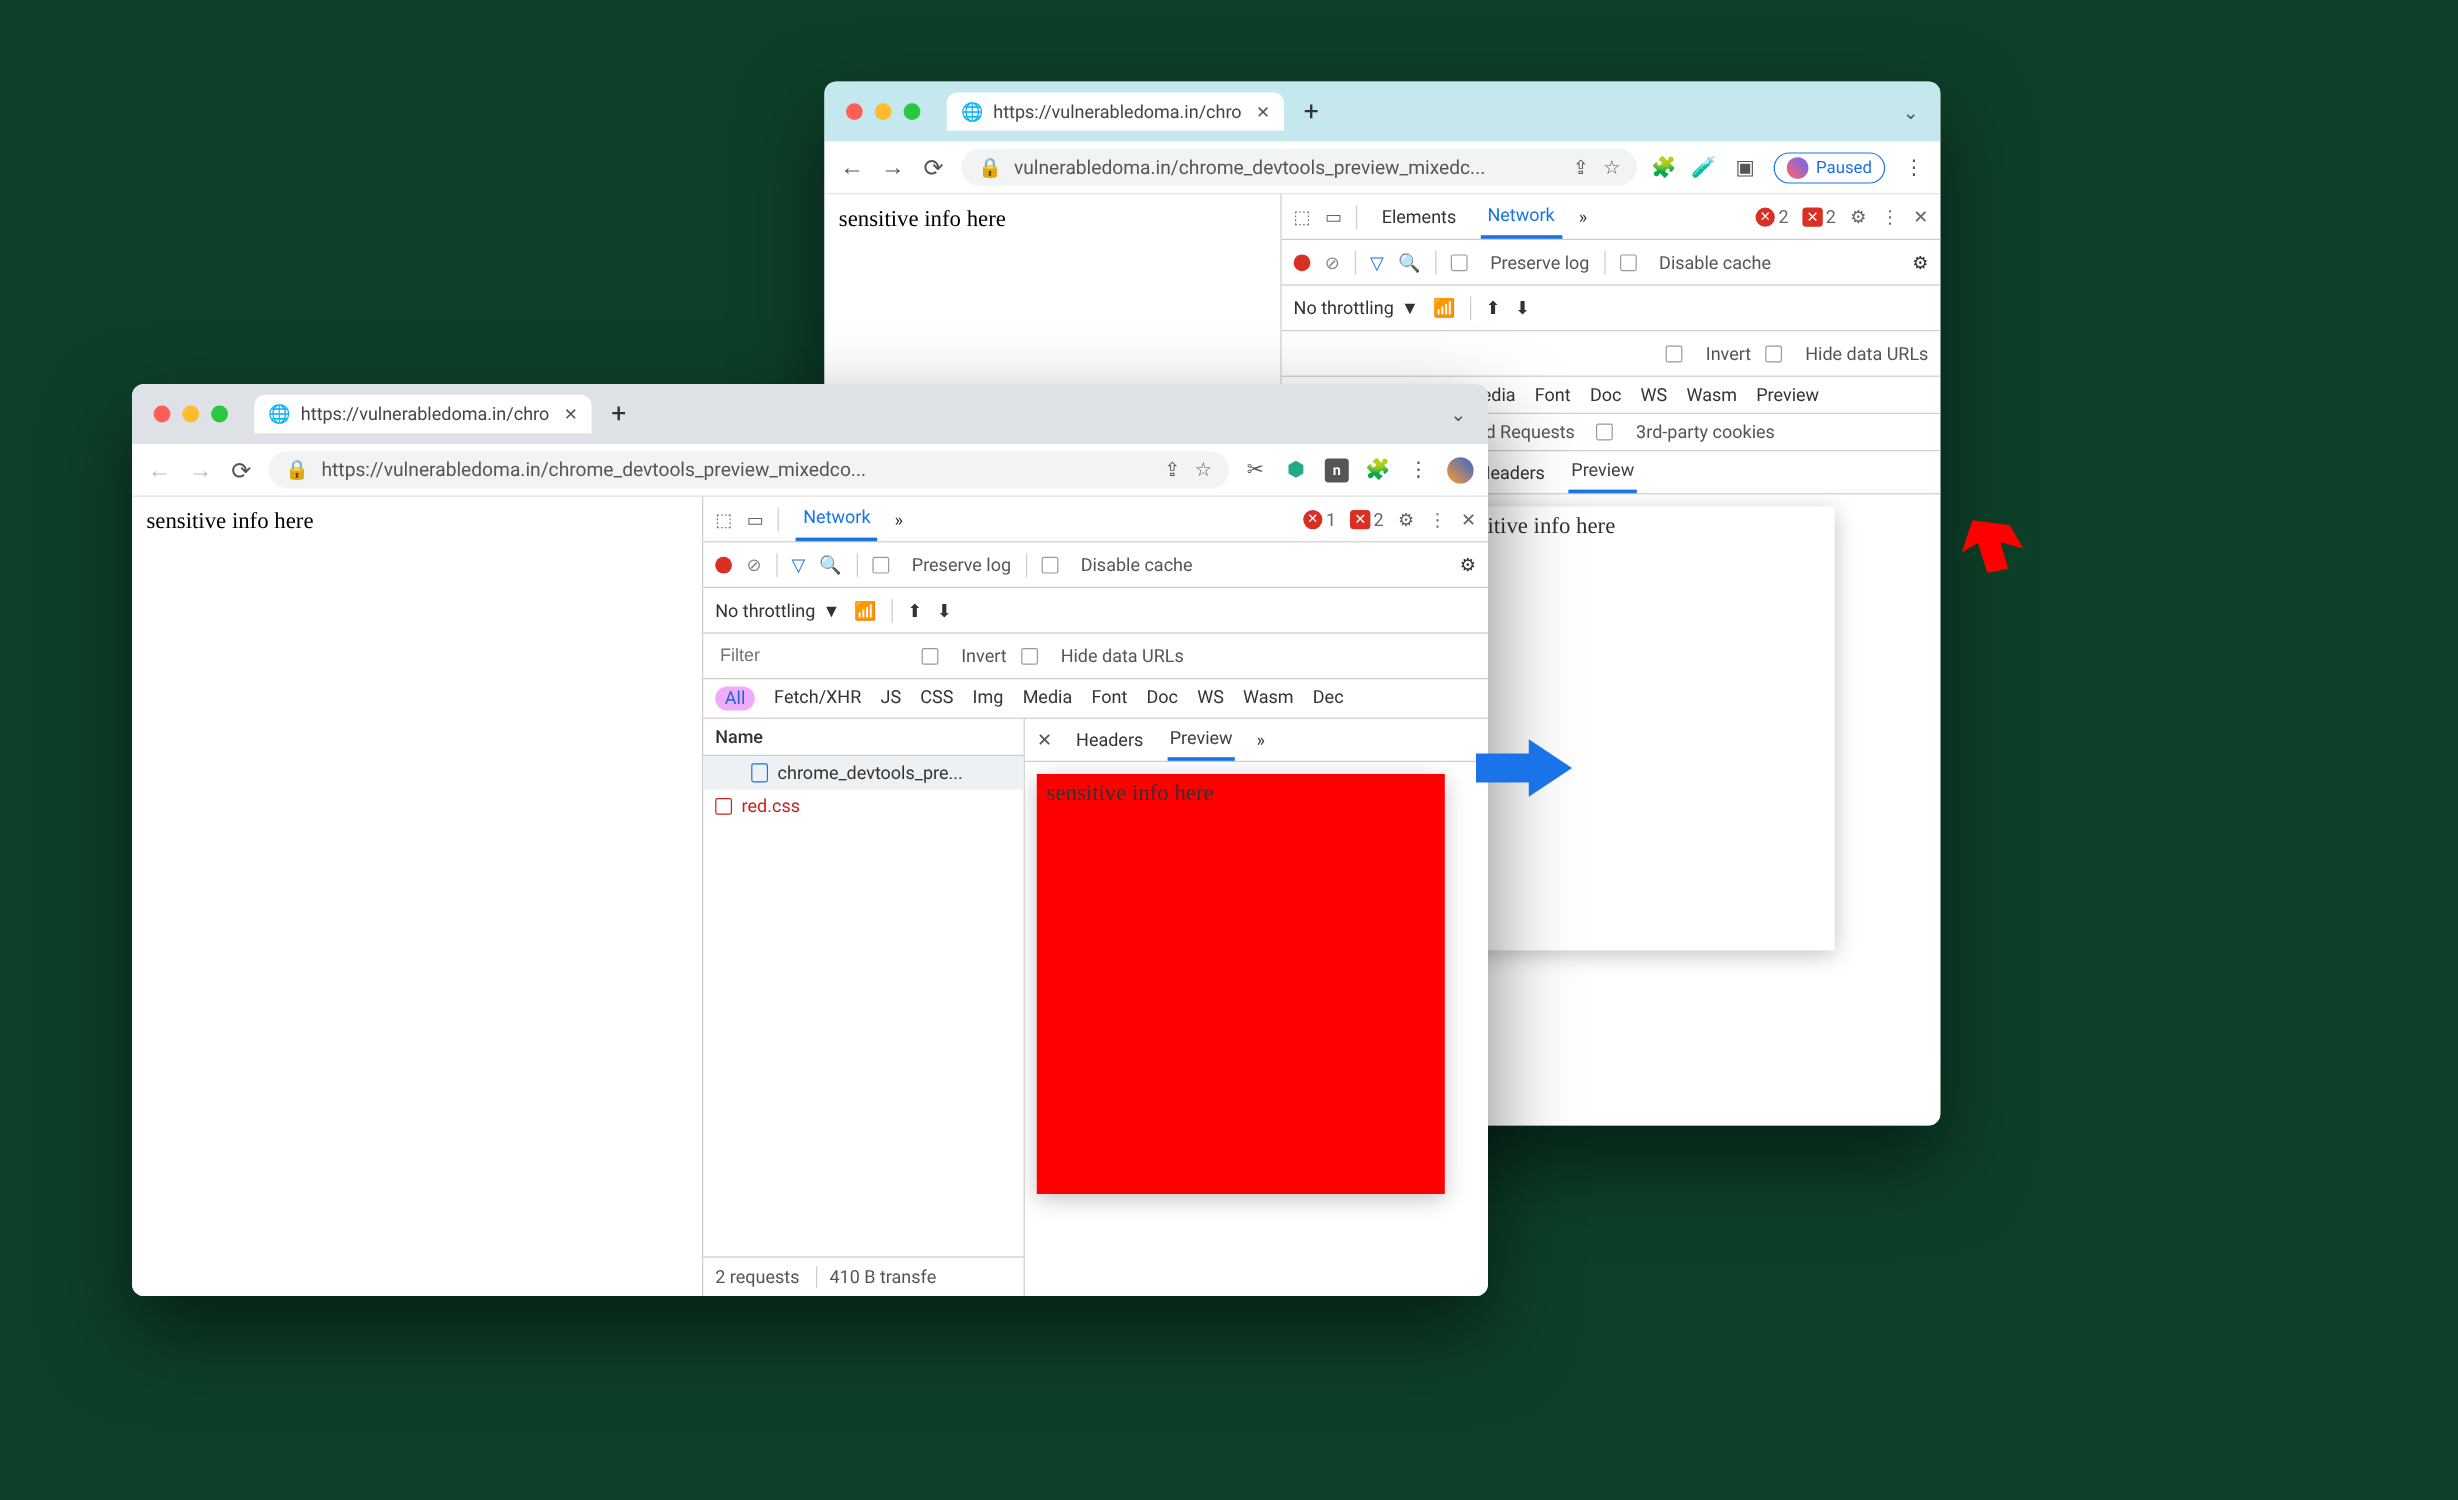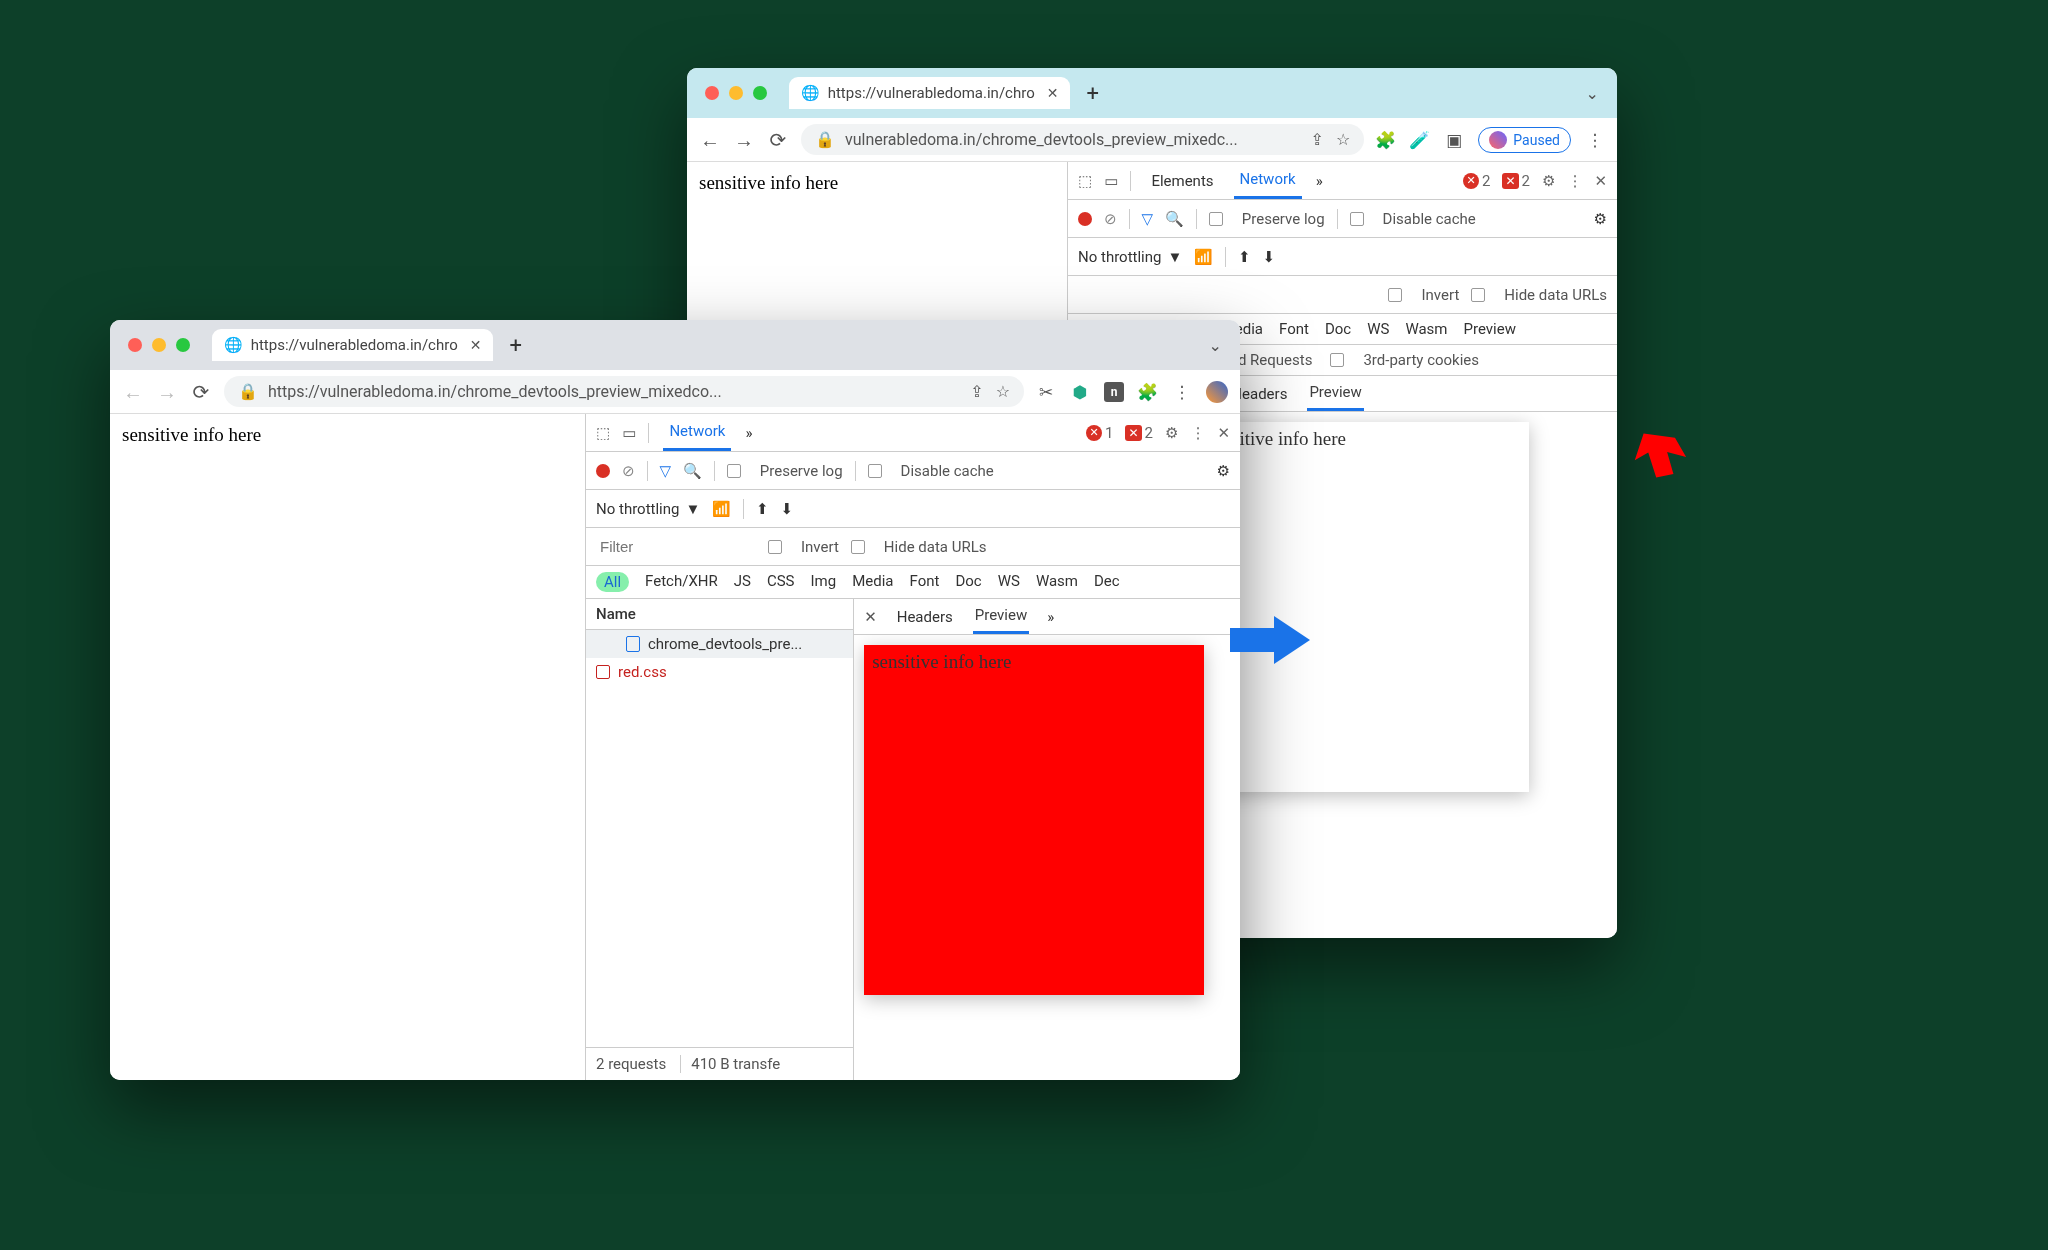--- a/index.html
+++ b/index.html
@@ -31,21 +31,21 @@
   .err-pill { display:flex; align-items:center; gap:3px; }
   .err-pill .badge-red { background:#d93025; color:#fff; border-radius:3px; min-width:16px; height:16px; font-size:12px; display:inline-flex; align-items:center; justify-content:center; padding:0 3px;}
   .err-pill .circ { background:#d93025; color:#fff; width:16px;height:16px;border-radius:50%; font-size:11px; display:inline-flex; align-items:center; justify-content:center;}
   .net-toolbar { display:flex; align-items:center; gap:12px; padding:6px 10px; border-bottom:1px solid #ccc; flex-wrap:wrap; min-height:38px;}
   .rec-dot { width:14px; height:14px; background:#d93025; border-radius:50%; }
   .fchk { display:flex; align-items:center; gap:19px; color:#555;}
   .ckbox { width:14px; height:14px; border:1.5px solid #999; border-radius:2px; }
   .sep { width:1px; height:20px; background:#ccc;}
   .filter-box { border: none; background:transparent; font-size:15px; color:#888; padding:4px; width:160px; outline:none;}
   .type-row { display:flex; gap:16px; padding:6px 10px; border-bottom:1px solid #ccc; color:#333; flex-wrap:wrap;}
-  .type-pill.active { background:#86efac; color:#1967d2; border-radius:10px; padding:1px 8px;}
+  .type-pill.active { background:#f0abfc; color:#1967d2; border-radius:10px; padding:1px 8px;}
   .block-row { display:flex; gap:18px; padding:6px 10px; border-bottom:1px solid #ccc; color:#555;}
   .net-body { display:flex; flex:1; min-height:0;}
   .req-list { width: 46%; border-right:1px solid #ccc; display:flex; flex-direction:column; min-width:0;}
   .req-head { padding:6px 10px; border-bottom:1px solid #ccc; font-weight:500;}
   .req-row { padding:5px 10px; display:flex; align-items:center; gap:8px; font-size:15px; white-space:nowrap; overflow:hidden; text-overflow:ellipsis;}
   .req-row.sel { background:#eef1f3;padding-left:40px; }
   .req-row.err { color:#c5221f; }
   .file-ico { display:inline-block; width:14px; height:16px; border:1.5px solid #1a73e8; border-radius:2px; position:relative;}
   .css-ico { display:inline-block; width:14px; height:14px; border:1.5px solid #c5221f; border-radius:2px; }
   .req-foot { margin-top:auto; border-top:1px solid #ccc; padding:7px 10px; display:flex; gap:14px; color:#555;}

